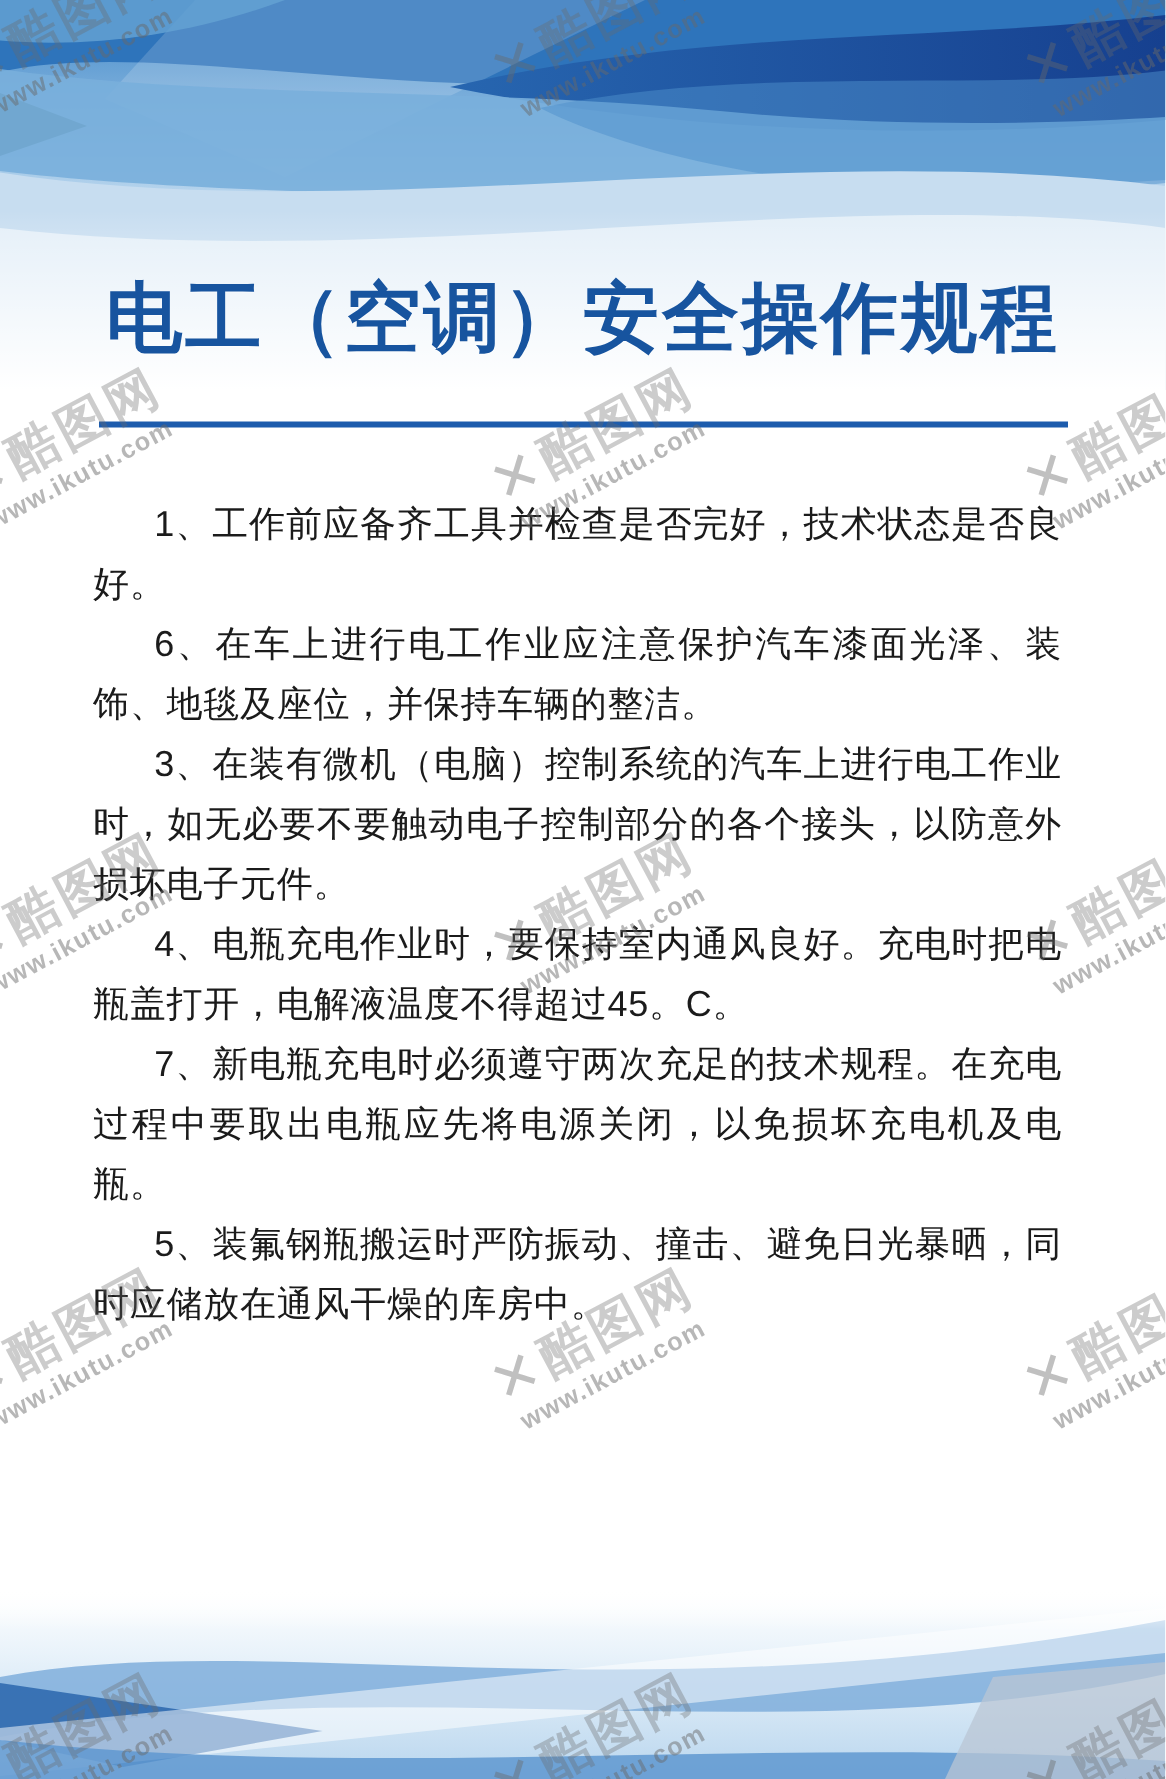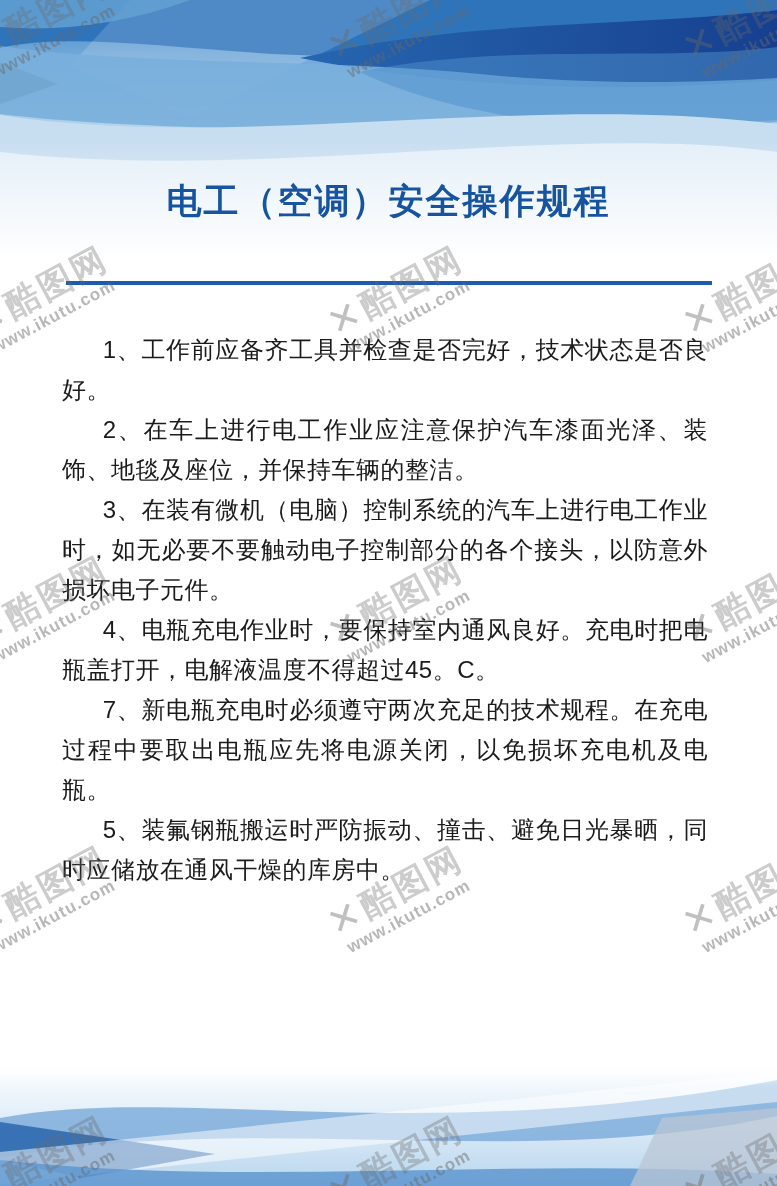--- a/index.html
+++ b/index.html
@@ -21,21 +21,21 @@
   }
   .header-graphic{
     position:absolute;top:0;left:0;width:777px;height:260px;z-index:0;
   }
   .footer-graphic{
     position:absolute;bottom:0;left:0;width:777px;height:126px;z-index:0;
   }
   .page-title{
     position:absolute;top:178px;left:0;width:777px;
     text-align:center;
-    font-size:35px;
+    font-size:51px;
     font-weight:bold;
     letter-spacing:2px;
     color:var(--title-blue);
     z-index:1;
     text-shadow:0 1px 0 rgba(255,255,255,.6);
   }
   .title-divider{
     position:absolute;top:281px;left:66px;width:646px;height:4px;
     background:var(--divider-blue);
     z-index:1;
@@ -114,21 +114,21 @@
     <rect x="0" y="140" width="777" height="120" fill="url(#gFadeWhite)"></rect>
   </svg>
 
   <div class="page-title">电工（空调）安全操作规程</div>
   <div class="title-divider"></div>
 
   <div class="rules-list">
 
       <p class="rule-paragraph">1、工作前应备齐工具并检查是否完好，技术状态是否良好。</p>
 
-      <p class="rule-paragraph">2、在车上进行电工作业应注意保护汽车漆面光泽、装饰、地毯及座位，并保持车辆的整洁。</p>
+      <p class="rule-paragraph">6、在车上进行电工作业应注意保护汽车漆面光泽、装饰、地毯及座位，并保持车辆的整洁。</p>
 
       <p class="rule-paragraph">3、在装有微机（电脑）控制系统的汽车上进行电工作业时，如无必要不要触动电子控制部分的各个接头，以防意外损坏电子元件。</p>
 
       <p class="rule-paragraph">4、电瓶充电作业时，要保持室内通风良好。充电时把电瓶盖打开，电解液温度不得超过45。C。</p>
 
       <p class="rule-paragraph">7、新电瓶充电时必须遵守两次充足的技术规程。在充电过程中要取出电瓶应先将电源关闭，以免损坏充电机及电瓶。</p>
 
 
 
       <p class="rule-paragraph">5、装氟钢瓶搬运时严防振动、撞击、避免日光暴晒，同时应储放在通风干燥的库房中。</p>

